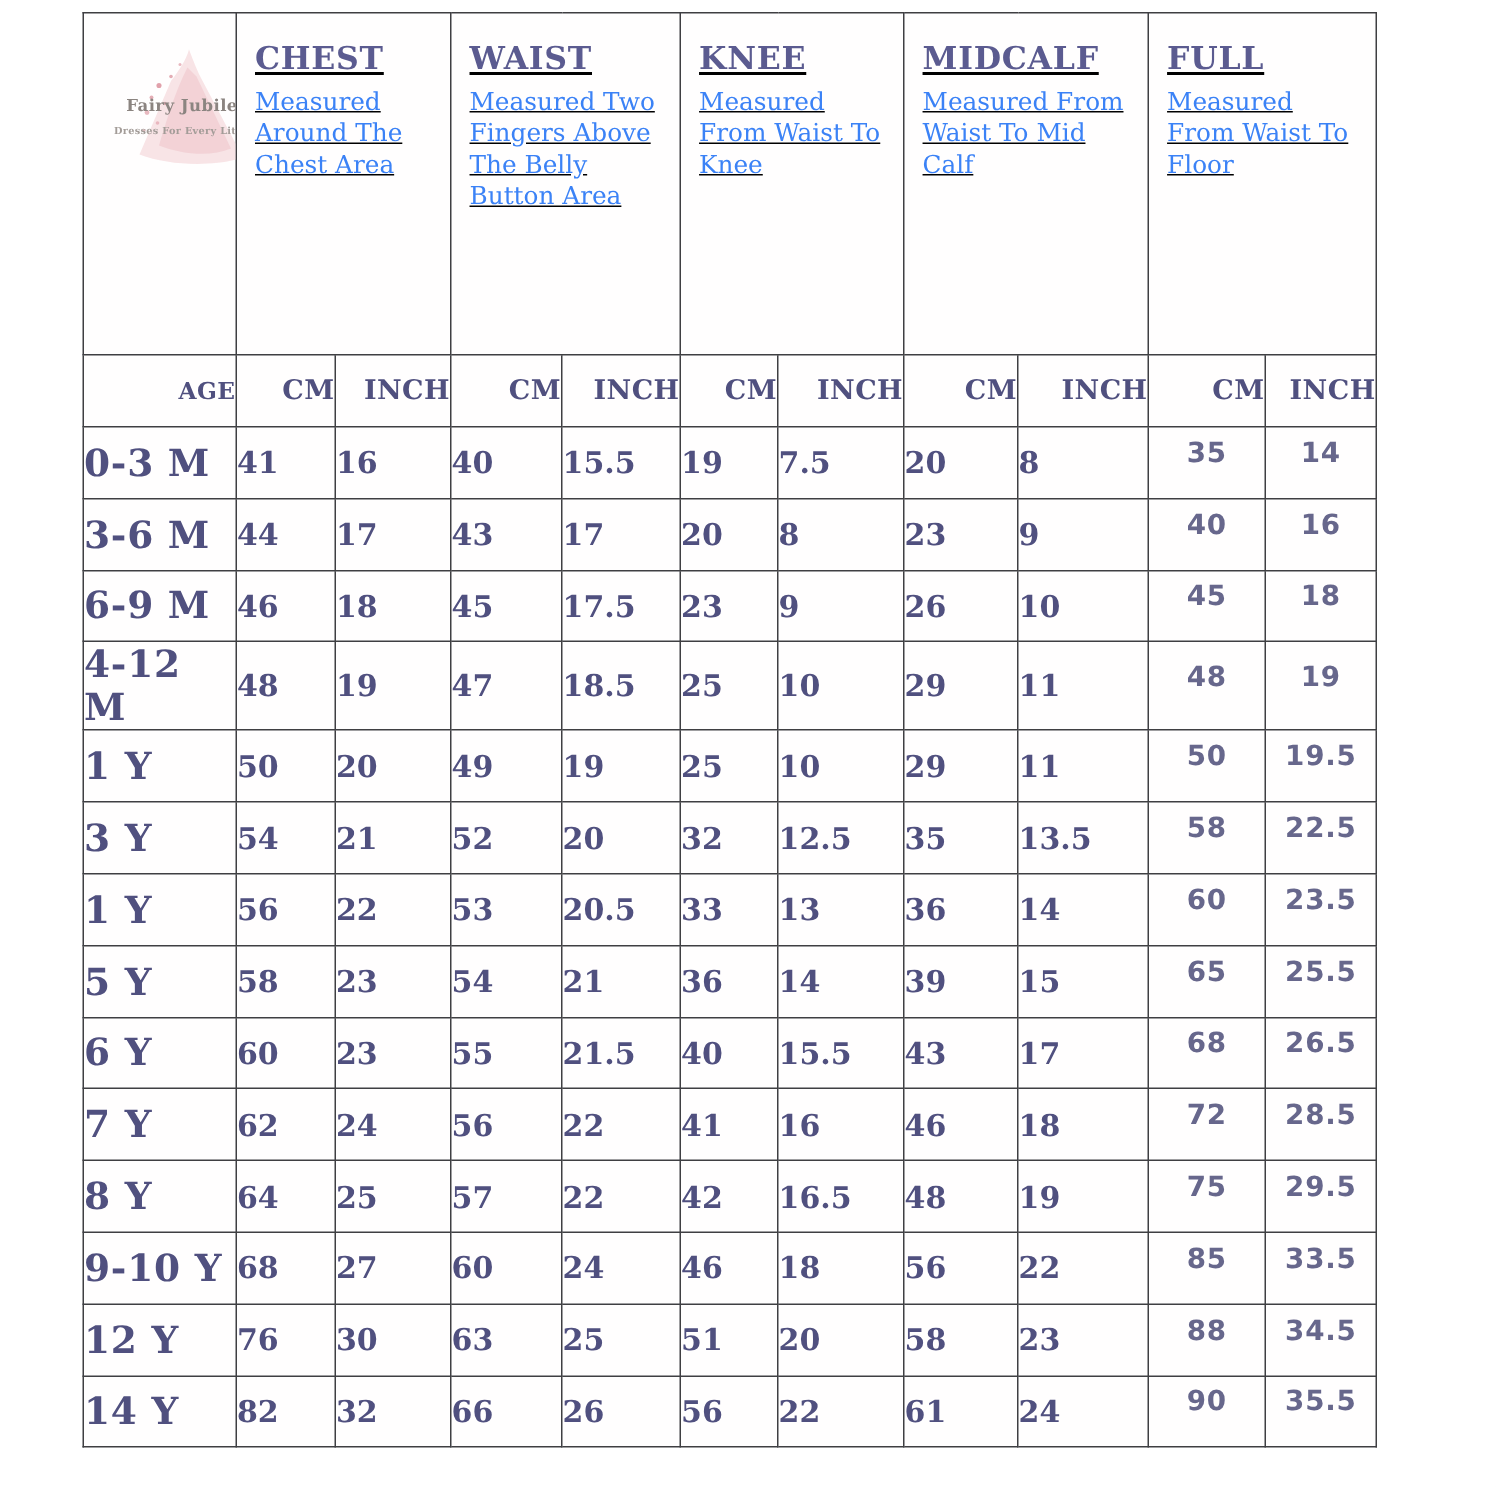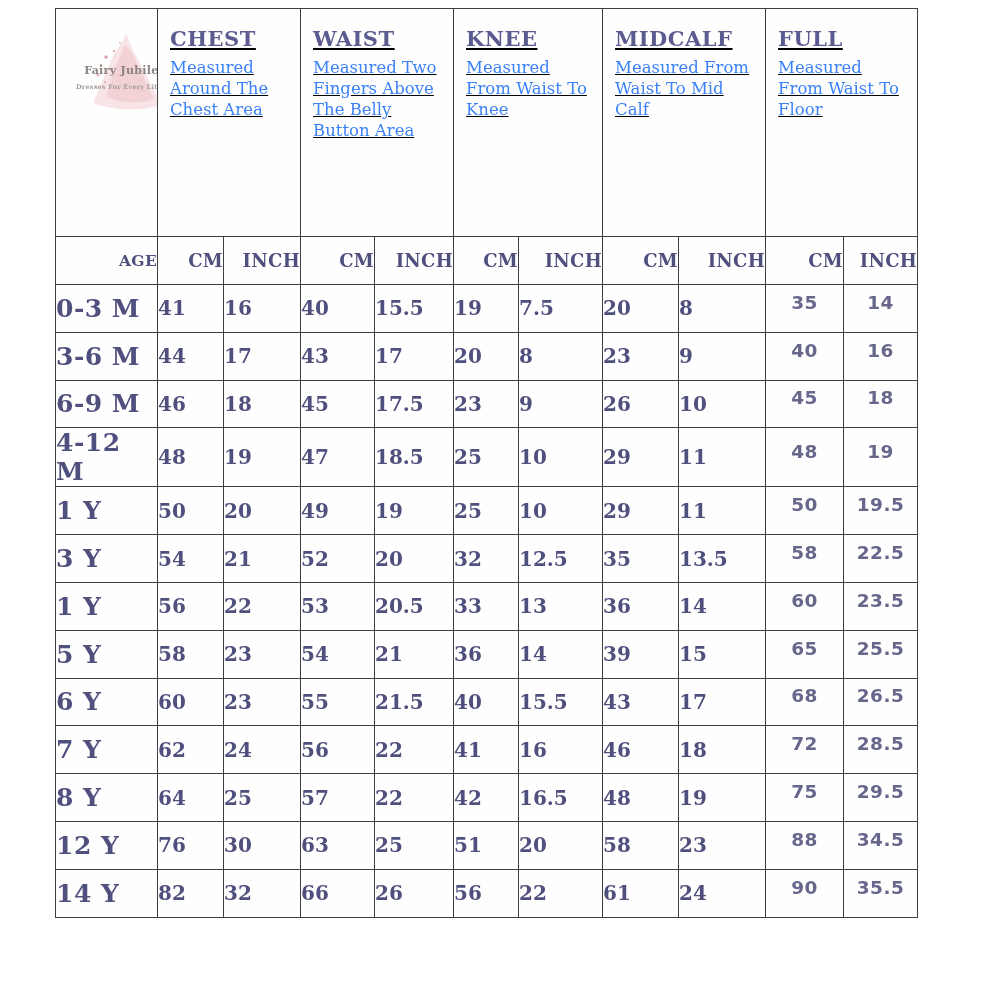--- a/index.html
+++ b/index.html
@@ -315,20 +315,33 @@
           <td class="num">57</td>
           <td class="num">22</td>
           <td class="num">42</td>
           <td class="num">16.5</td>
           <td class="num">48</td>
           <td class="num">19</td>
           <td class="num full"><span class="raised">75</span></td>
           <td class="num full"><span class="raised">29.5</span></td>
         </tr>
         <tr>
+          <td class="age">9-10 Y</td>
+          <td class="num">68</td>
+          <td class="num">27</td>
+          <td class="num">60</td>
+          <td class="num">24</td>
+          <td class="num">46</td>
+          <td class="num">18</td>
+          <td class="num">56</td>
+          <td class="num">22</td>
+          <td class="num full"><span class="raised">85</span></td>
+          <td class="num full"><span class="raised">33.5</span></td>
+        </tr>
+        <tr>
           <td class="age">12 Y</td>
           <td class="num">76</td>
           <td class="num">30</td>
           <td class="num">63</td>
           <td class="num">25</td>
           <td class="num">51</td>
           <td class="num">20</td>
           <td class="num">58</td>
           <td class="num">23</td>
           <td class="num full"><span class="raised">88</span></td>

